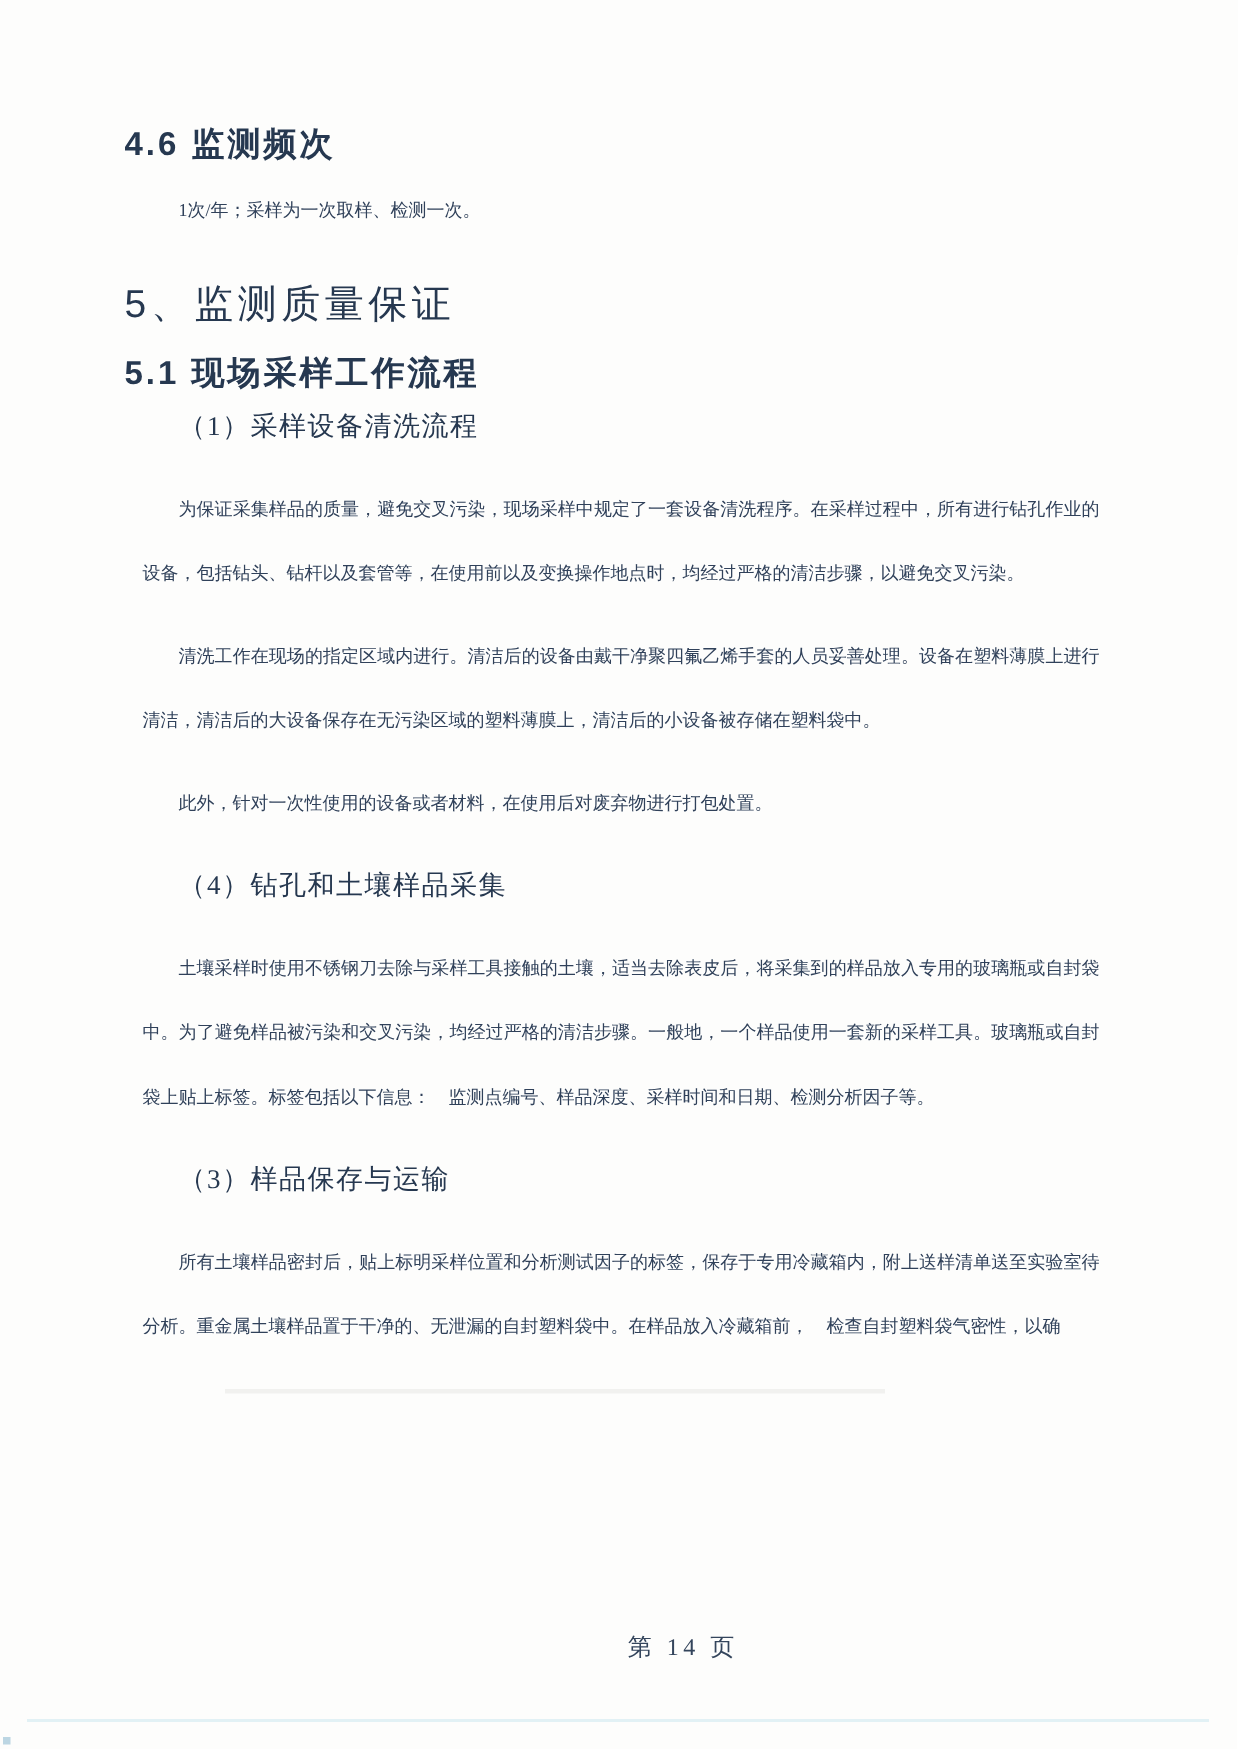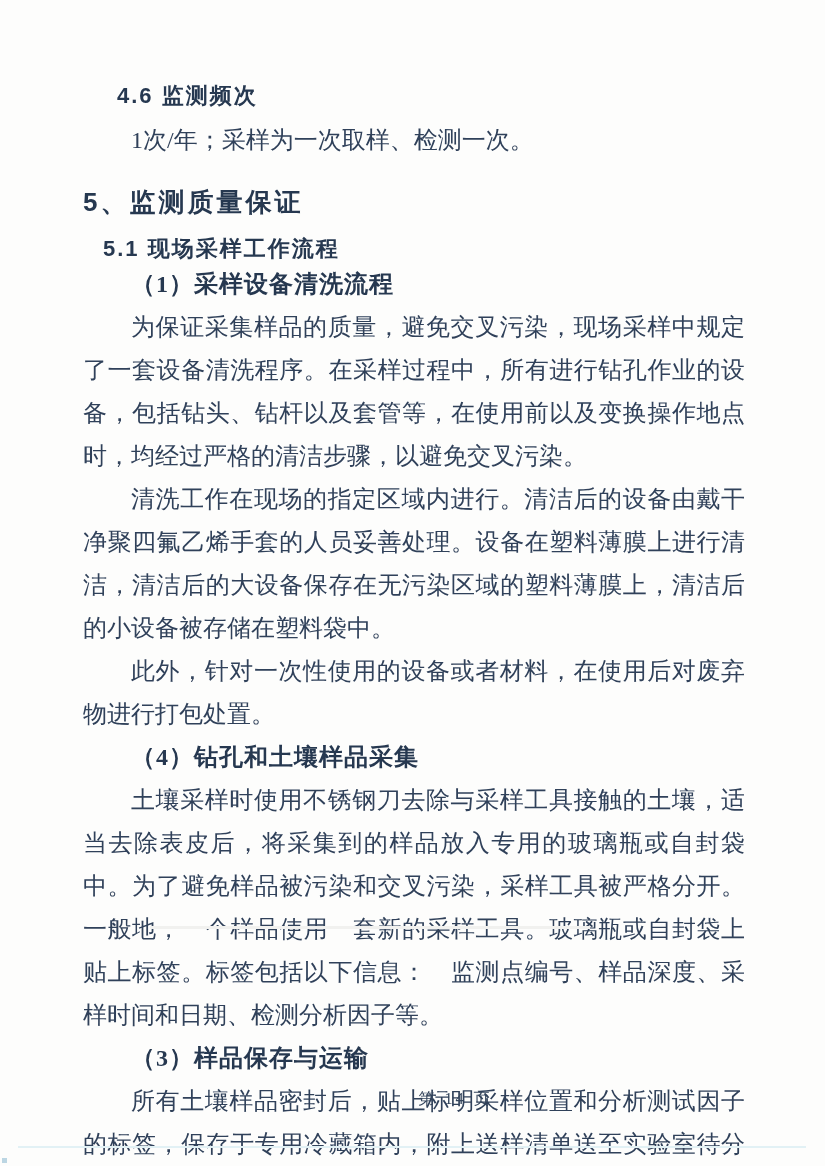--- a/index.html
+++ b/index.html
@@ -18,55 +18,55 @@
   }
   .doc-flow {
     position: absolute;
     left: 83px;
     top: 0;
     width: 662px;
   }
   
   .h-main {
     font-family: "Liberation Sans", "DejaVu Sans", sans-serif;
-    font-weight: bold;
+    font-weight: normal;
     font-size: 26px;
     line-height: 34px;
     letter-spacing: 3px;
     color: #263850;
     margin: 23px 0 0 0;
   }
   
   .h-sub {
     font-family: "Liberation Sans", "DejaVu Sans", sans-serif;
     font-weight: bold;
     font-size: 22px;
     line-height: 28px;
     letter-spacing: 2px;
     color: #263850;
     margin: 0;
   }
-  #h46 { margin-top: 82px; margin-left: 34px; }
-  #h51 { margin-top: 16px; margin-left: 20px; }
+  #h46 { margin-top: 82px; }
+  #h51 { margin-top: 16px; }
   
   .para {
-    font-size: 24px;
+    font-size: 12px;
     line-height: 43px;
     text-align: justify;
     text-indent: 2em;
-    margin: 0;
+    margin: 12px;
     color: #30415a;
   }
   .single-line { text-align: left; }
   #freq-line { margin-top: 9px; }
   #intro { margin-top: 11px; }
   
   .step-title {
-    font-weight: bold;
-    font-size: 24px;
+    font-weight: normal;
+    font-size: 18px;
     line-height: 43px;
     text-indent: 2em;
     letter-spacing: 1px;
     margin: 0;
     color: #263850;
   }
   .footer {
     position: absolute;
     top: 1088px;
     left: 0;
@@ -124,21 +124,21 @@
     <p class="step-title">（1）采样设备清洗流程</p>
 
     <p class="para">为保证采集样品的质量，避免交叉污染，现场采样中规定了一套设备清洗程序。在采样过程中，所有进行钻孔作业的设备，包括钻头、钻杆以及套管等，在使用前以及变换操作地点时，均经过严格的清洁步骤，以避免交叉污染。</p>
 
     <p class="para">清洗工作在现场的指定区域内进行。清洁后的设备由戴干净聚四氟乙烯手套的人员妥善处理。设备在塑料薄膜上进行清洁，清洁后的大设备保存在无污染区域的塑料薄膜上，清洁后的小设备被存储在塑料袋中。</p>
 
     <p class="para">此外，针对一次性使用的设备或者材料，在使用后对废弃物进行打包处置。</p>
 
     <p class="step-title">（4）钻孔和土壤样品采集</p>
 
-    <p class="para">土壤采样时使用不锈钢刀去除与采样工具接触的土壤，适当去除表皮后，将采集到的样品放入专用的玻璃瓶或自封袋中。为了避免样品被污染和交叉污染，采样工具被严格分开。一般地，一个样品使用一套新的采样工具。玻璃瓶或自封袋上贴上标签。标签包括以下信息：　监测点编号、样品深度、采样时间和日期、检测分析因子等。</p>
+    <p class="para">土壤采样时使用不锈钢刀去除与采样工具接触的土壤，适当去除表皮后，将采集到的样品放入专用的玻璃瓶或自封袋中。为了避免样品被污染和交叉污染，均经过严格的清洁步骤。一般地，一个样品使用一套新的采样工具。玻璃瓶或自封袋上贴上标签。标签包括以下信息：　监测点编号、样品深度、采样时间和日期、检测分析因子等。</p>
 
     <p class="step-title">（3）样品保存与运输</p>
 
     <p class="para">所有土壤样品密封后，贴上标明采样位置和分析测试因子的标签，保存于专用冷藏箱内，附上送样清单送至实验室待分析。重金属土壤样品置于干净的、无泄漏的自封塑料袋中。在样品放入冷藏箱前，　检查自封塑料袋气密性，以确</p>
 
   </div>
 
   <div class="scan-smudge"></div>
 
   <div class="footer">第 14 页</div>

